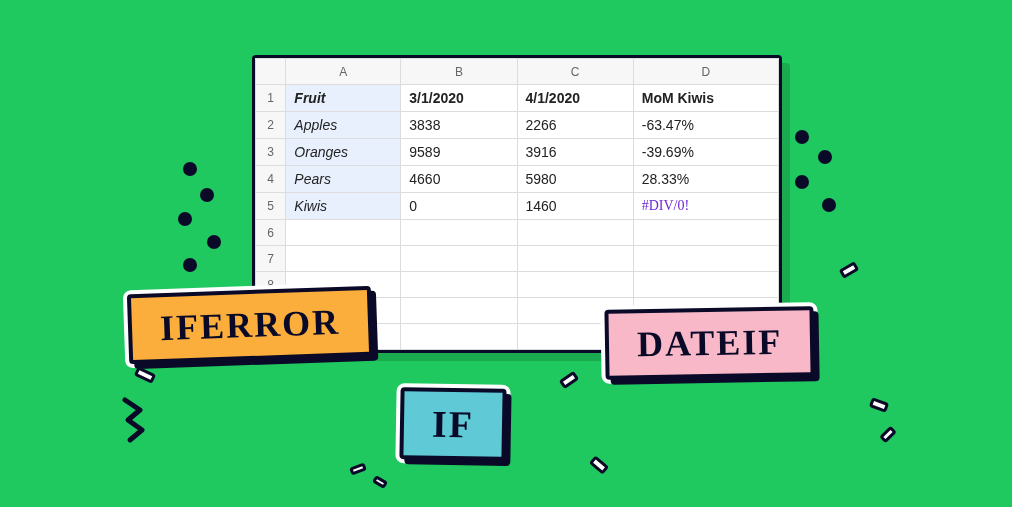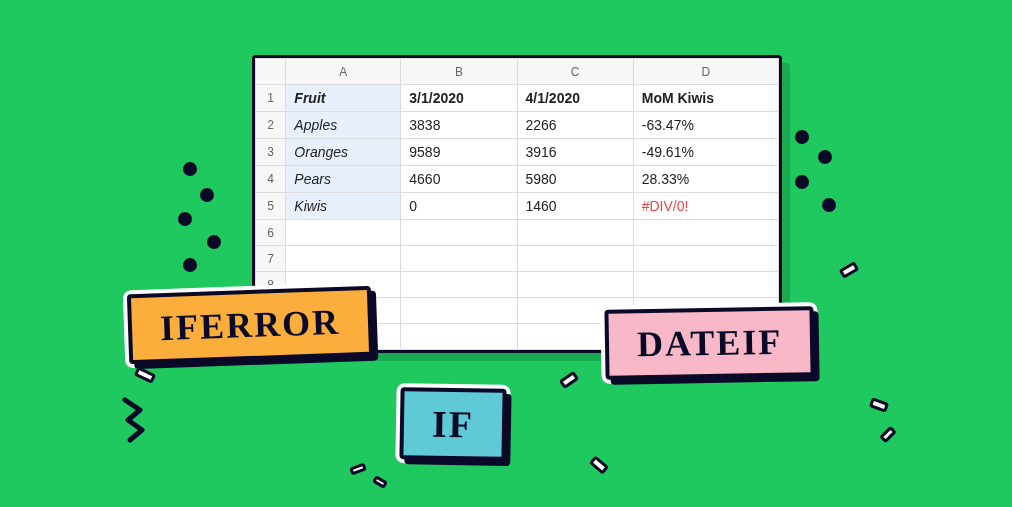--- a/index.html
+++ b/index.html
@@ -47,21 +47,21 @@
     color: #666;
     width: 30px;
     font-size: 12px;
   }
   .corner {
     background: #f7f7f7;
     width: 30px;
   }
   .sel { background: #e8f0fe !important; font-style: italic; }
   .bold { font-weight: bold; }
-  .err { color: #ef4444; }
+  .err { color: #6d28d9; font-family: Liberation Serif, serif; }
   .badge {
     position: absolute;
     font-family: "Comic Sans MS", "Marker Felt", cursive;
     font-weight: 900;
     letter-spacing: 2px;
     color: #0a0a28;
     border: 4px solid #0a0a28;
     padding: 10px 28px;
     border-radius: 4px;
     box-shadow: 5px 5px 0 #0a0a28, 0 0 0 4px #fff;
@@ -110,21 +110,21 @@
       <td class="sel">Apples</td>
       <td>3838</td>
       <td>2266</td>
       <td>-63.47%</td>
     </tr>
     <tr>
       <td class="rowhead">3</td>
       <td class="sel">Oranges</td>
       <td>9589</td>
       <td>3916</td>
-      <td>-49.61%</td>
+      <td>-39.69%</td>
     </tr>
     <tr>
       <td class="rowhead">4</td>
       <td class="sel">Pears</td>
       <td>4660</td>
       <td>5980</td>
       <td>28.33%</td>
     </tr>
     <tr>
       <td class="rowhead">5</td>

